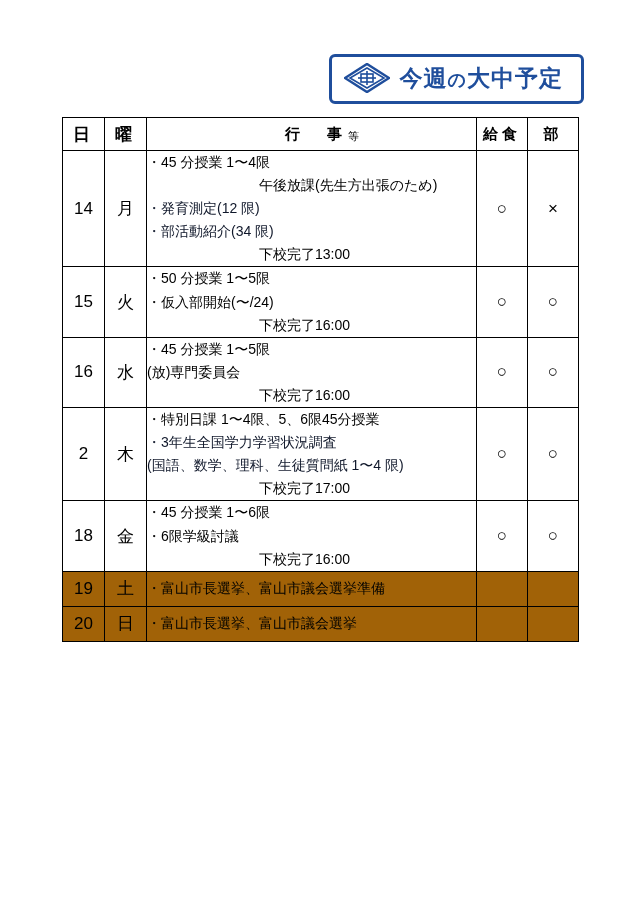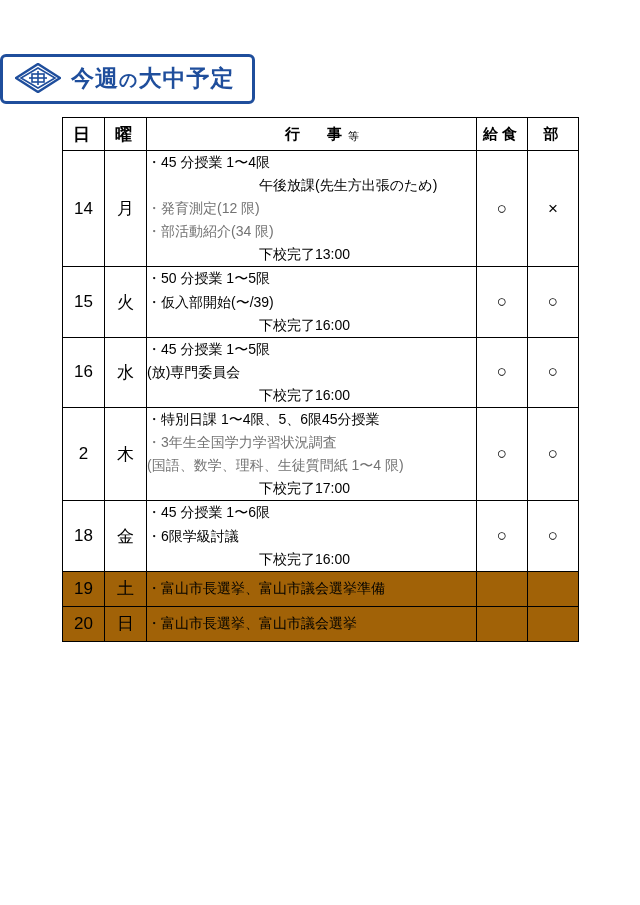--- a/index.html
+++ b/index.html
@@ -21,21 +21,21 @@
     position: relative;
   }
 
   
   .banner-wrap {
     position: absolute;
     left: 0;
     top: 54px;
     width: 584px;
     display: flex;
-    justify-content: flex-start;
+    justify-content: flex-end;
   }
   .banner {
     border: 3px solid #1F4E9C;
     border-radius: 6px;
     background: #ffffff;
     padding: 6px 18px 8px 12px;
     display: flex;
     align-items: center;
     gap: 10px;
     box-shadow: 0 0 0 1px #ffffff;
@@ -126,21 +126,21 @@
     height: 34px;
   }
   .row-weekend td.ev {
     padding-top: 0;
     padding-bottom: 0;
   }
   .shaded {
     background: #a16207;
   }
   .blue {
-    color: #737373;
+    color: #0f172a;
   }
   .line {
     white-space: nowrap;
   }
   .line.indent {
     padding-left: 112px;
   }
 </style>
 </head>
 <body>
@@ -194,21 +194,21 @@
               <div class="line indent">下校完了13:00</div>
             </td>
             <td class="mark">○</td>
             <td class="mark">×</td>
           </tr>
           <tr>
             <td class="day">15</td>
             <td class="wd">火</td>
             <td class="ev">
               <div class="line">・50 分授業  1〜5限</div>
-              <div class="line">・仮入部開始(〜/39)</div>
+              <div class="line">・仮入部開始(〜/24)</div>
               <div class="line indent">下校完了16:00</div>
             </td>
             <td class="mark">○</td>
             <td class="mark">○</td>
           </tr>
           <tr>
             <td class="day">16</td>
             <td class="wd">水</td>
             <td class="ev">
               <div class="line">・45 分授業  1〜5限</div>

